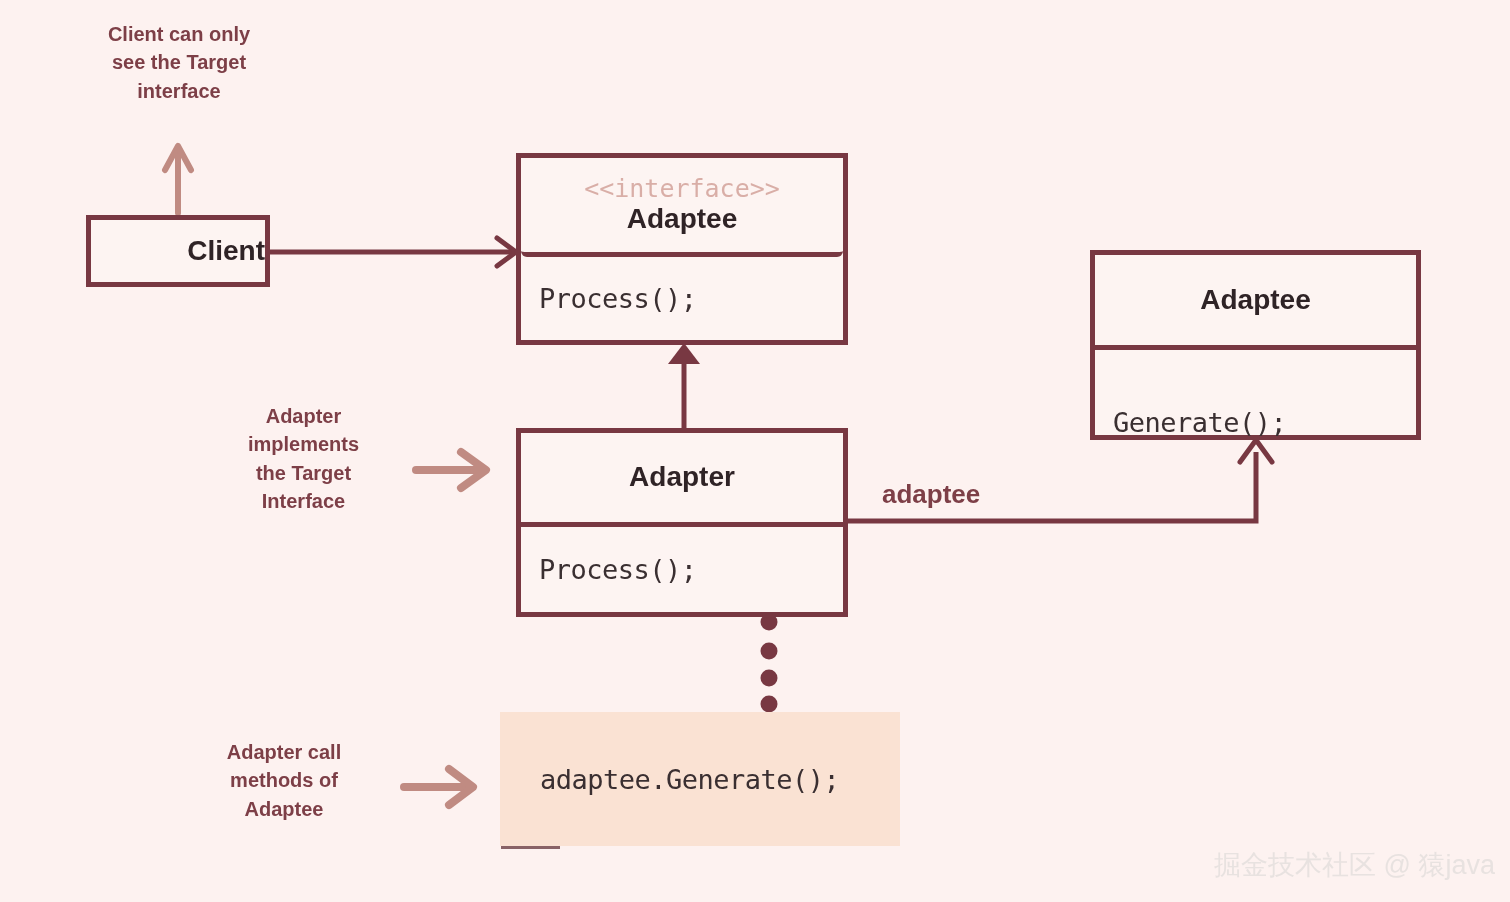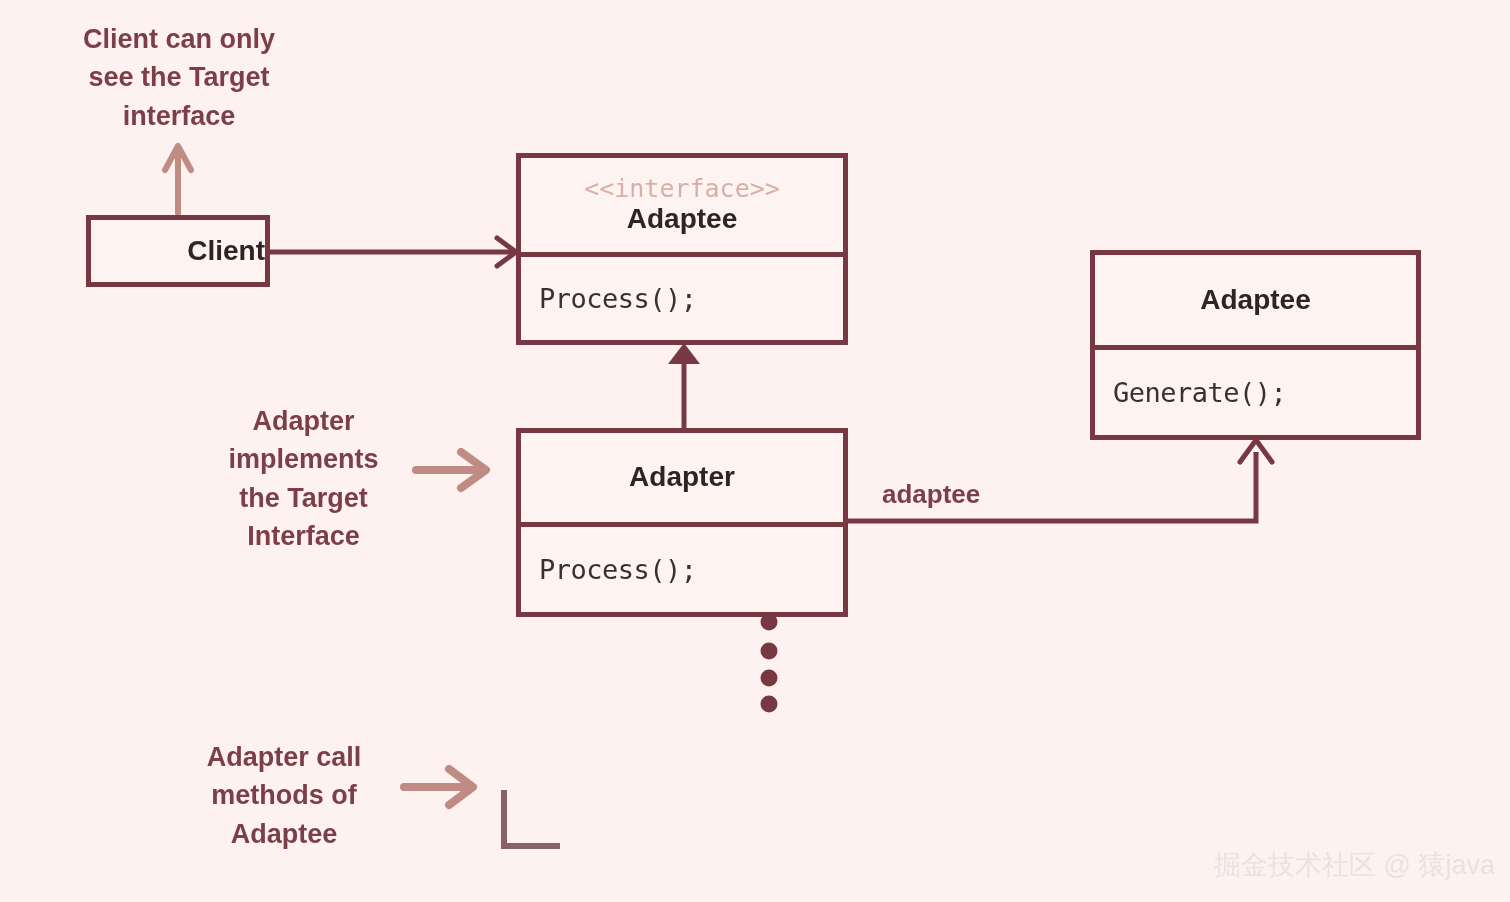--- a/index.html
+++ b/index.html
@@ -99,21 +99,21 @@
   .code-note .method {
     font-size: 27px;
     color: #3a2f31;
   }
 
   
   .annotation {
     position: absolute;
     font-family: "Liberation Sans", sans-serif;
     font-weight: bold;
-    font-size: 27px;
+    font-size: 20px;
     line-height: 1.42;
     color: #7d3f47;
     text-align: center;
   }
   .assoc-label {
     position: absolute;
     font-family: "Liberation Sans", sans-serif;
     font-weight: bold;
     font-size: 26px;
     color: #7d3f47;
@@ -190,21 +190,21 @@
     <g>
       <path d="M504,790 L504,846 L560,846" fill="none" stroke="#5c2a31" stroke-width="6" stroke-linecap="butt" stroke-linejoin="miter" opacity="0.72"></path>
     </g>
   </svg>
 
   <div class="plain-box" style="left:86px; top:215px; width:184px; height:72px;">
     <span class="class-name">Client</span>
   </div>
 
   <div class="uml-box" style="left:516px; top:153px; width:332px; height:192px;">
-    <div class="uml-head" style="height:99px;">
+    <div class="uml-head" style="height:99px;border-radius:6px;">
       <span class="stereotype">&lt;&lt;interface&gt;&gt;</span>
       <span class="class-name">Adaptee</span>
     </div>
     <div class="uml-body" style="height:83px;">
       <span class="method">Process();</span>
     </div>
   </div>
 
   <div class="uml-box" style="left:516px; top:428px; width:332px; height:189px;">
     <div class="uml-head" style="height:94px;">
@@ -212,25 +212,28 @@
     </div>
     <div class="uml-body" style="height:85px;">
       <span class="method">Process();</span>
     </div>
   </div>
 
   <div class="uml-box" style="left:1090px; top:250px; width:331px; height:190px;">
     <div class="uml-head" style="height:95px;">
       <span class="class-name">Adaptee</span>
     </div>
-    <div class="uml-body" style="height:85px;">
+    <div class="uml-body" style="height:85px;margin-top:30px;">
       <span class="method">Generate();</span>
     </div>
   </div>
 
+  <div class="code-note" style="left:500px; top:712px; width:400px; height:134px;">
+    <span class="method">adaptee.Generate();</span>
+  </div>
 
   <div class="assoc-label" style="left:882px; top:479px;">
     <span>adaptee</span>
   </div>
 
   <div class="annotation" style="left:48px; top:20px; width:262px; white-space:pre-line;">Client can only
 see the Target
 interface</div>
 
   <div class="annotation" style="left:182px; top:402px; width:243px; white-space:pre-line;">Adapter

